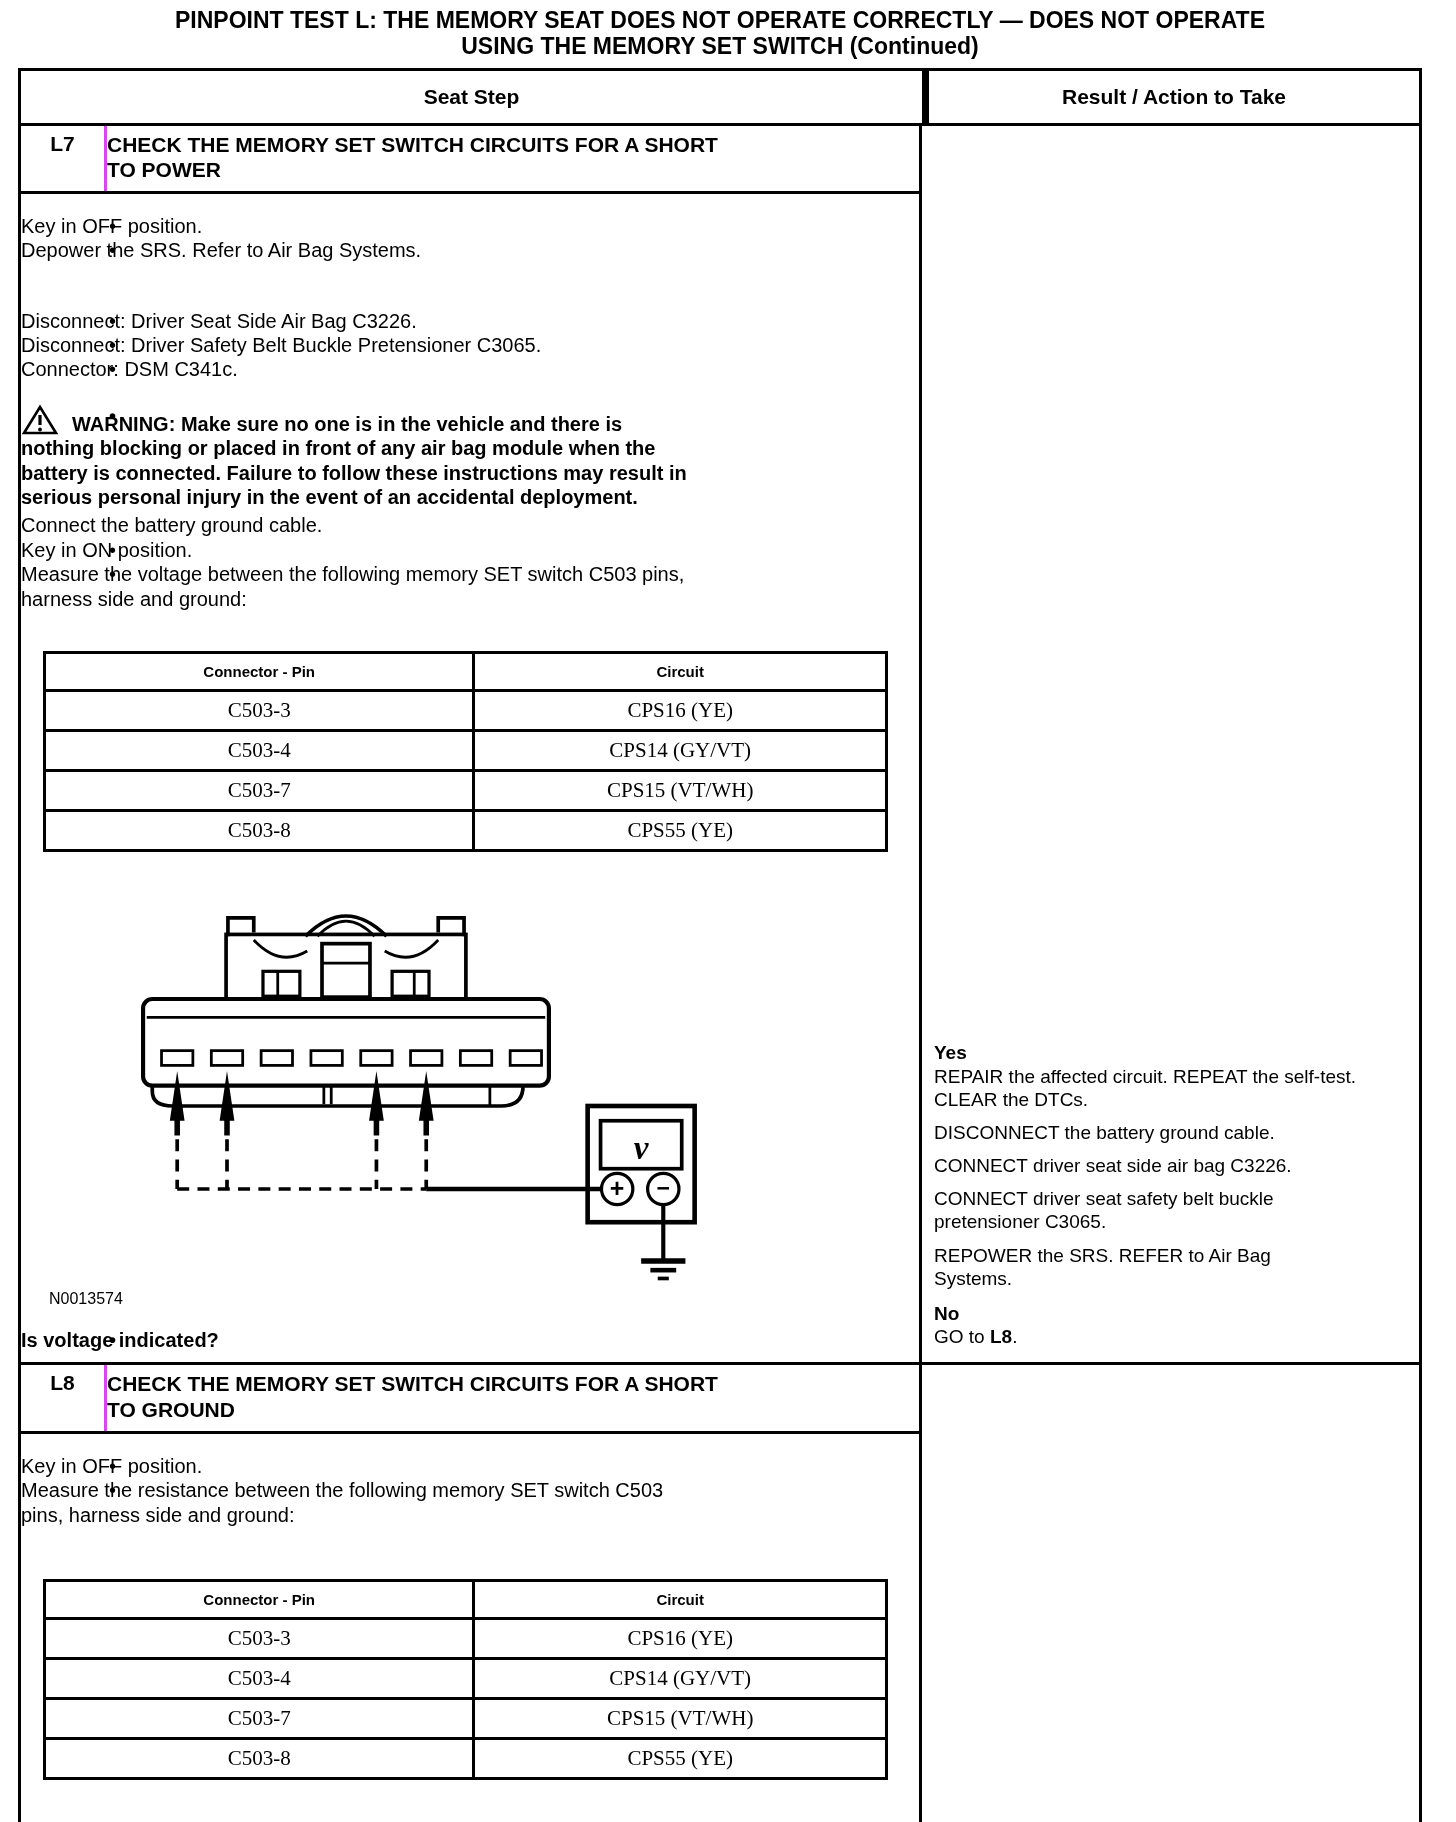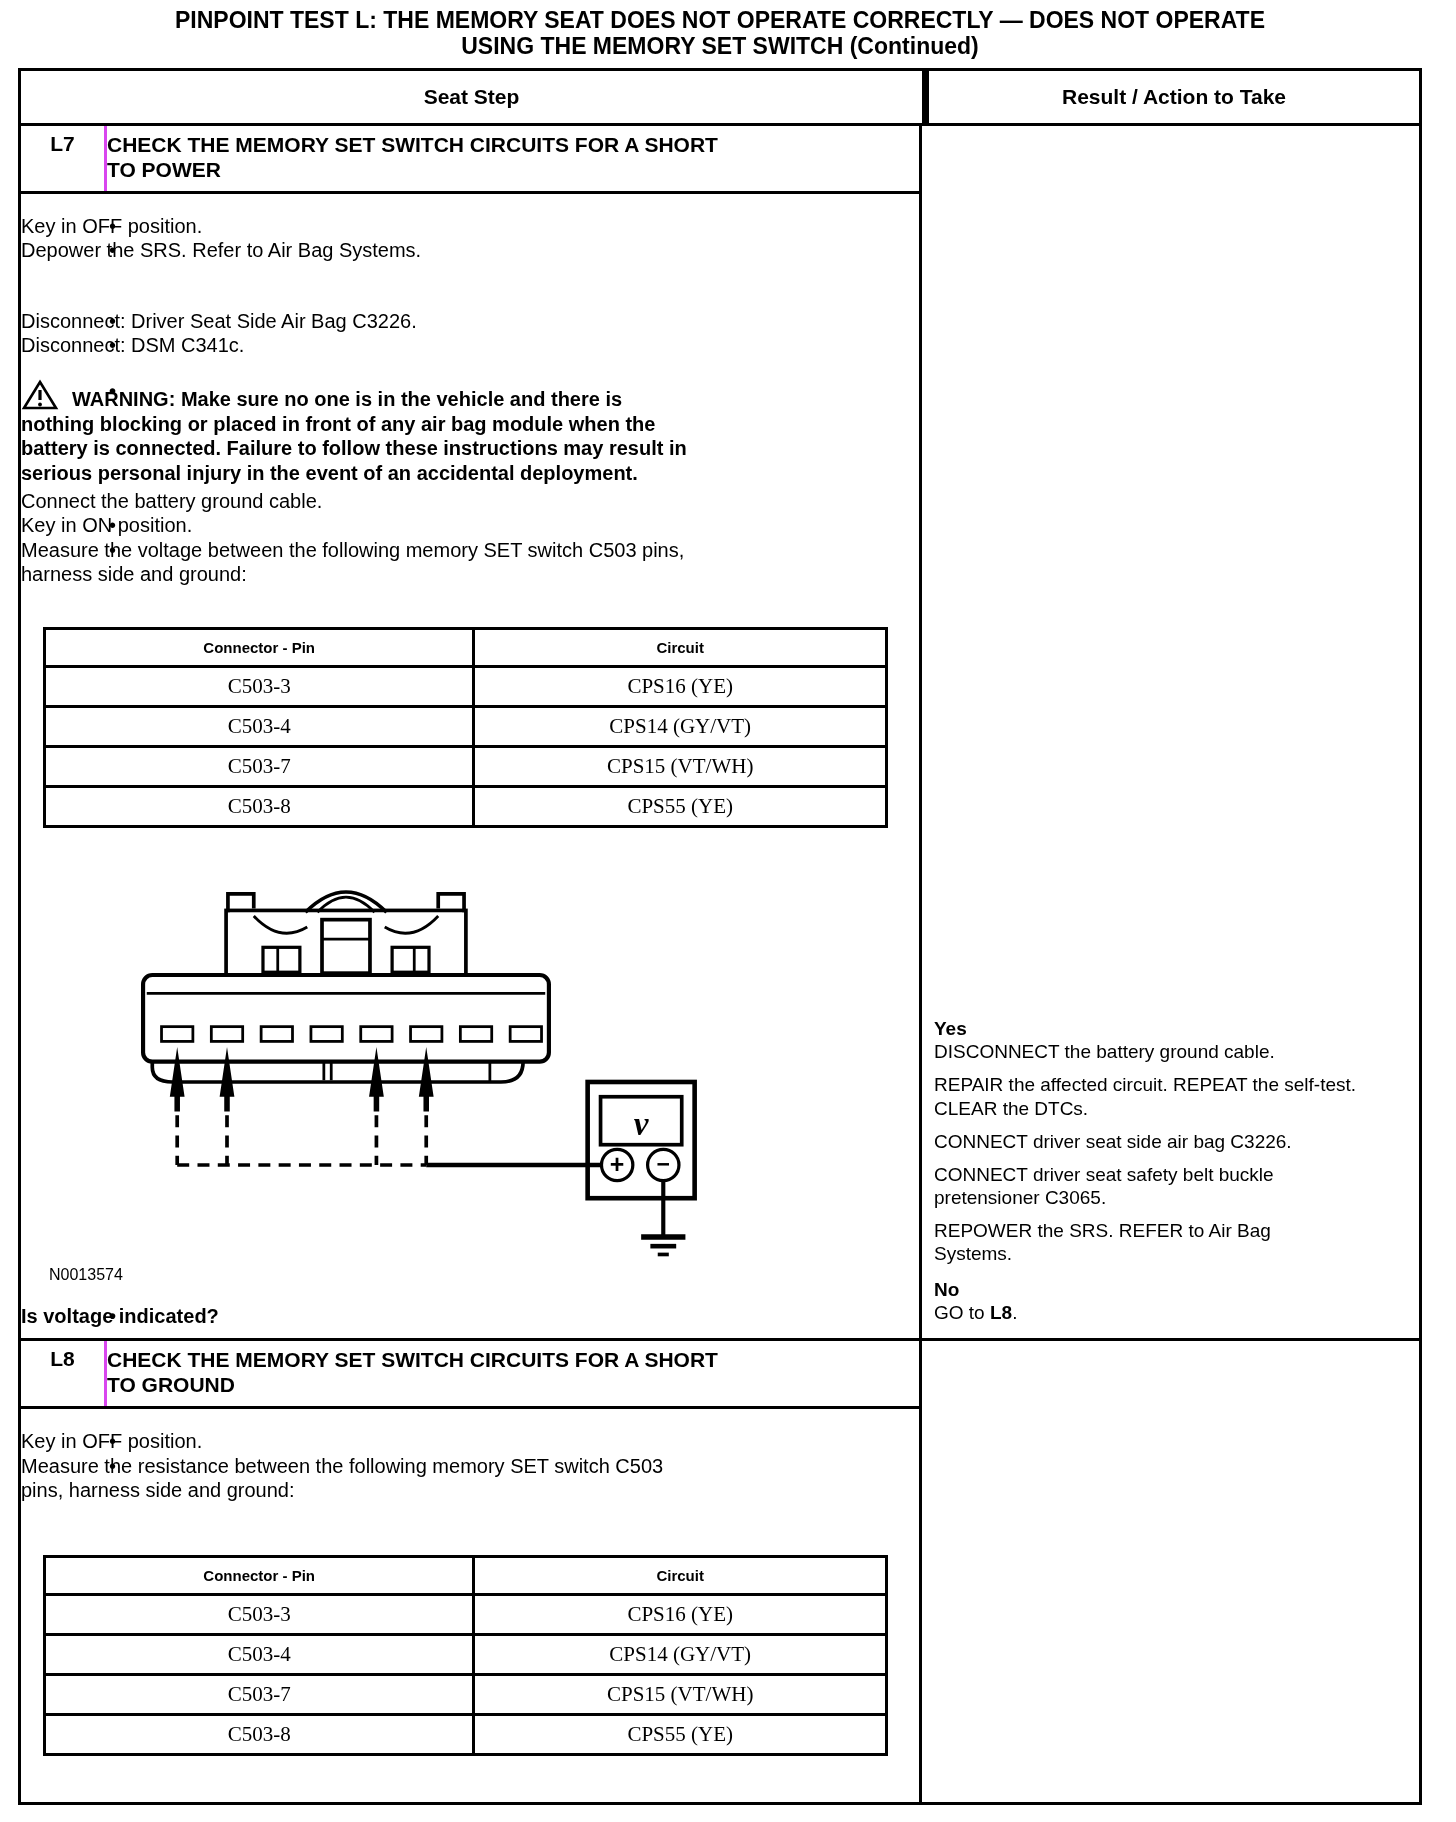--- a/index.html
+++ b/index.html
@@ -84,21 +84,22 @@
         <div class="band">
           <div class="band-id">L7</div>
           <div class="band-heading">CHECK THE MEMORY SET SWITCH CIRCUITS FOR A SHORT TO POWER</div>
         </div>
 
         <div class="step-body">
           <ul class="bullets">
             <li>Key in OFF position.</li>
             <li>Depower the SRS. Refer to Air Bag Systems.</li>
             <li class="gap-lg">Disconnect: Driver Seat Side Air Bag C3226.</li>
-            <li>Disconnect: DSM C341c.</li>
+            <li>Disconnect: Driver Safety Belt Buckle Pretensioner C3065.</li>
+            <li>Connector: DSM C341c.</li>
             <li class="bold gap-md">
               <span class="warn-icon"><svg width="38" height="32" viewBox="0 0 38 32">
                 <path class="ln" d="M19,3 L35,29 L3,29 Z" stroke-width="2.6"></path>
                 <path d="M19,11 L19,21" stroke="#000" stroke-width="3.2" fill="none"></path>
                 <circle cx="19" cy="25.5" r="1.9" fill="#000"></circle>
               </svg></span><span>WARNING: Make sure no one is in the vehicle and there is nothing blocking or placed in front of any air bag module when the battery is connected. Failure to follow these instructions may result in serious personal injury in the event of an accidental deployment.</span>
             </li>
             <li class="no-bullet gap-sm">Connect the battery ground cable.</li>
             <li>Key in ON position.</li>
             <li>Measure the voltage between the following memory SET switch C503 pins, harness side and ground:</li>
@@ -196,22 +197,22 @@
           <div class="question-wrap">
             <ul class="bullets question-list">
               <li>Is voltage indicated?</li>
             </ul>
           </div>
         </div>
       </div>
 
       <div class="result-col">
         <div class="res-label">Yes</div>
+        <p class="res-para">REPAIR the affected circuit. REPEAT the self-test. CLEAR the DTCs.</p>
         <p class="res-para">DISCONNECT the battery ground cable.</p>
-        <p class="res-para">REPAIR the affected circuit. REPEAT the self-test. CLEAR the DTCs.</p>
         <p class="res-para">CONNECT driver seat side air bag C3226.</p>
         <p class="res-para">CONNECT driver seat safety belt buckle pretensioner C3065.</p>
         <p class="res-para res-narrow">REPOWER the SRS. REFER to Air Bag Systems.</p>
         <div class="res-label res-no">No</div>
         <div><span>GO to </span><span class="res-label">L8</span><span>.</span></div>
       </div>
     </div>
 
     <div class="section">
       <div class="step-col">

